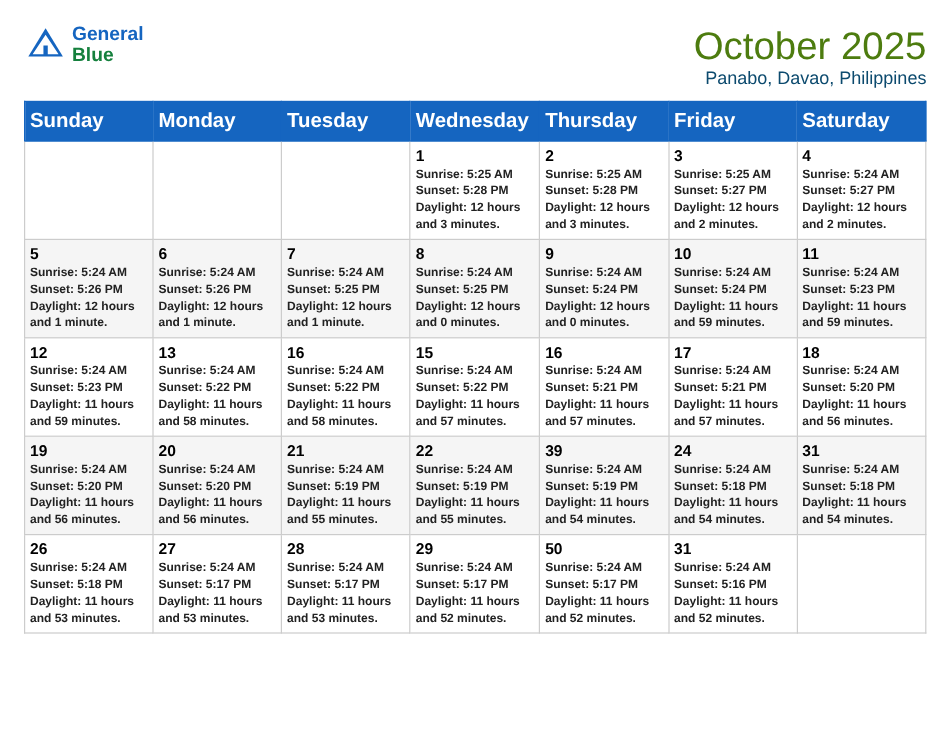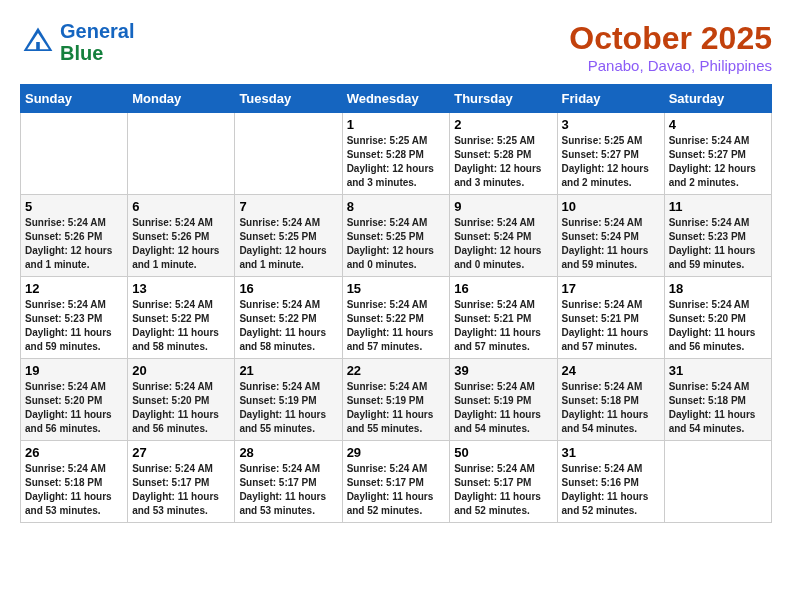--- a/index.html
+++ b/index.html
@@ -15,55 +15,55 @@
       justify-content: space-between;
       align-items: flex-start;
       margin-bottom: 10px;
     }
     .logo {
       display: flex;
       align-items: center;
       gap: 4px;
     }
     .logo-text {
-      font-size: 20px;
+      font-size: 16px;
       font-weight: bold;
       color: #1a1a1a;
       line-height: 1.1;
     }
     .logo-text span {
       color: #1565c0;
     }
     .logo-icon {
       width: 36px;
       height: 36px;
     }
     .title-block {
       text-align: right;
     }
     .month-title {
       font-size: 32px;
-      font-weight: bold;
-      color: #c2410c;
+      font-weight: normal;
+      color: #4d7c0f;
     }
     .subtitle {
       font-size: 15px;
-      color: #8b5cf6;
+      color: #0c4a6e;
     }
     .calendar {
       width: 100%;
       border-collapse: collapse;
       font-size: 11px;
     }
     .calendar th {
       background: #1565c0;
       color: #fff;
       padding: 6px 4px;
       text-align: left;
-      font-size: 13px;
+      font-size: 17px;
       font-weight: bold;
       border: 1px solid #1565c0;
     }
     .calendar td {
       vertical-align: top;
       border: 1px solid #ccc;
       padding: 4px;
       width: 108px;
       min-height: 80px;
       background: #fff;

